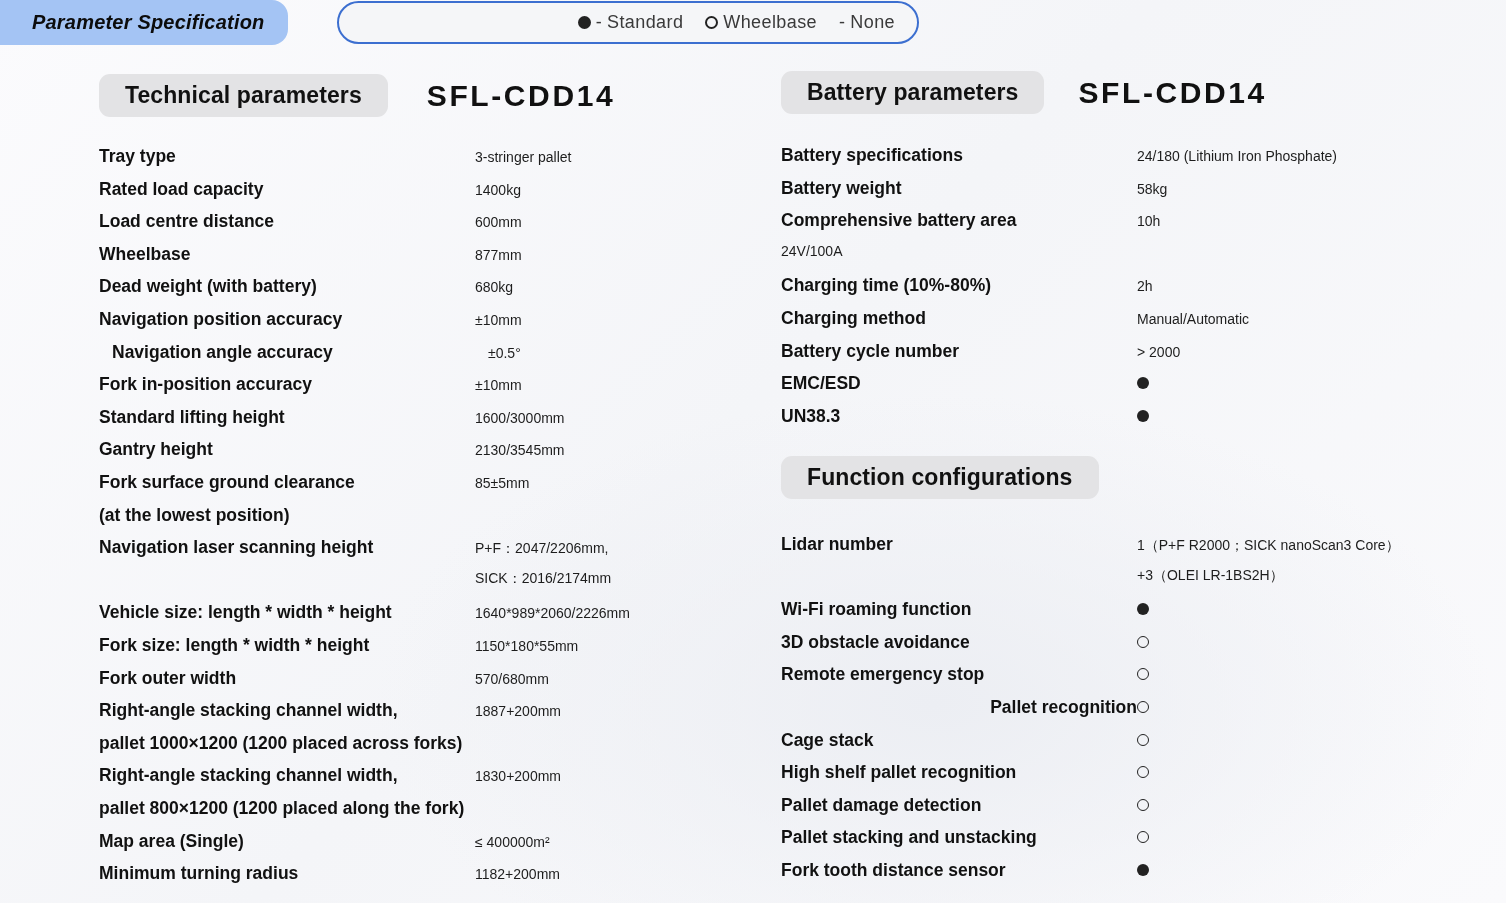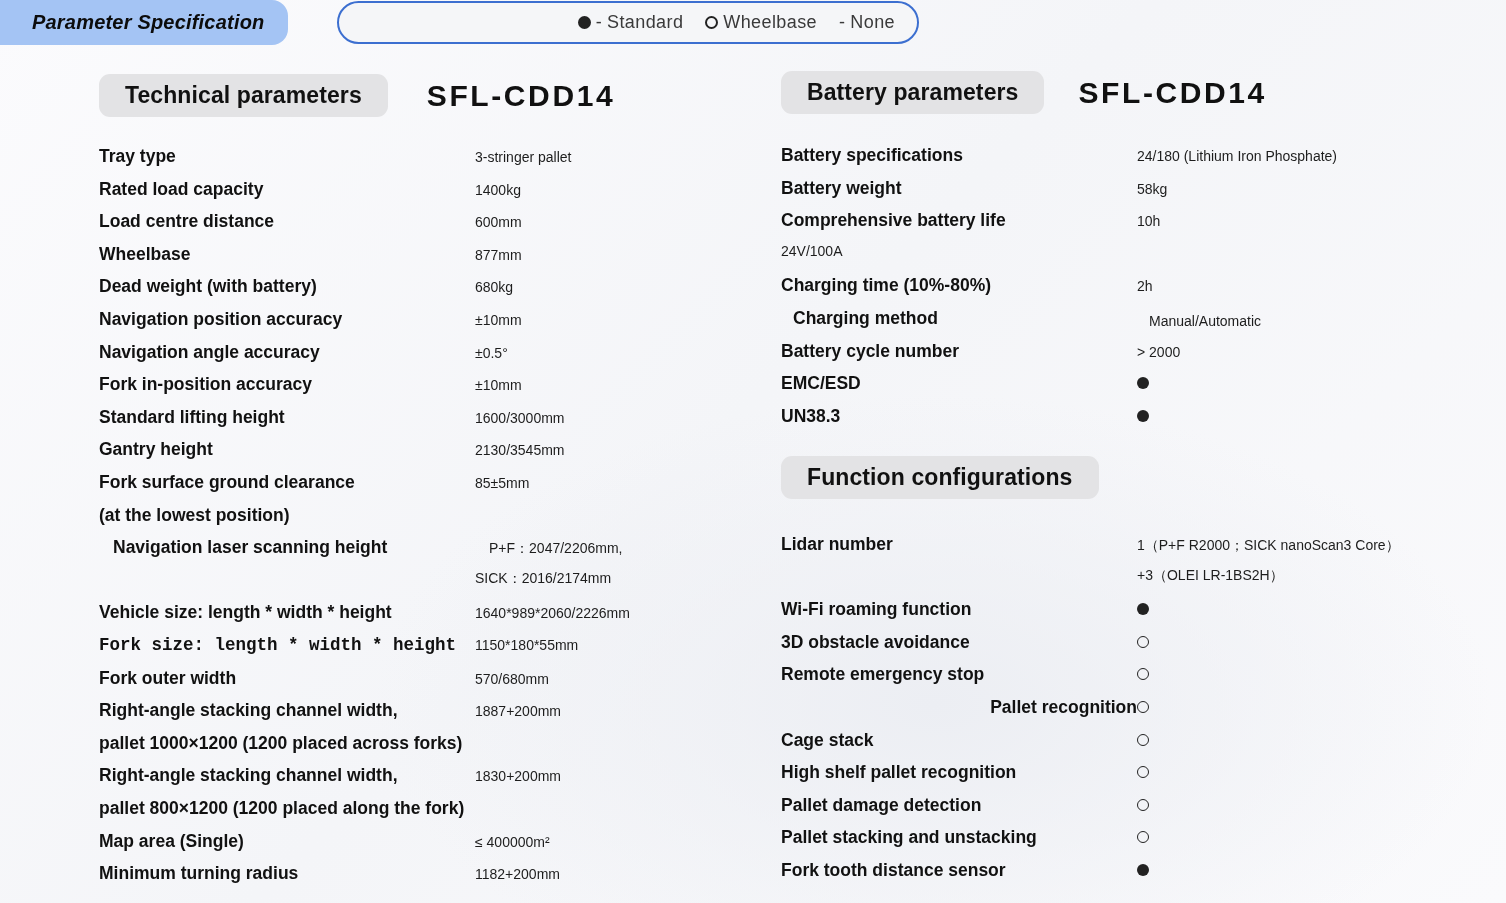--- a/index.html
+++ b/index.html
@@ -159,21 +159,21 @@
         </div>
         <div class="row" style="left: 0px; top: 276.4px;">
           <div class="lbl" style="width: 376px;">Dead weight (with battery)</div>
           <div class="val">680kg</div>
         </div>
         <div class="row" style="left: 0px; top: 309px;">
           <div class="lbl" style="width: 376px;">Navigation position accuracy</div>
           <div class="val">±10mm</div>
         </div>
         <div class="row" style="left: 0px; top: 341.6px;">
-          <div class="lbl" style="width: 376px;">Navigation angle accuracy</div>
+          <div class="lbl" style="width: 376px; margin-left: 13px;">Navigation angle accuracy</div>
           <div class="val">±0.5°</div>
         </div>
         <div class="row" style="left: 0px; top: 374.2px;">
           <div class="lbl" style="width: 376px;">Fork in-position accuracy</div>
           <div class="val">±10mm</div>
         </div>
         <div class="row" style="left: 0px; top: 406.8px;">
           <div class="lbl" style="width: 376px;">Standard lifting height</div>
           <div class="val">1600/3000mm</div>
         </div>
@@ -183,33 +183,33 @@
         </div>
         <div class="row" style="left: 0px; top: 472px;">
           <div class="lbl" style="width: 376px;">Fork surface ground clearance</div>
           <div class="val">85±5mm</div>
         </div>
         <div class="row" style="left: 0px; top: 504.6px;">
           <div class="lbl" style="width: 376px;">(at the lowest position)</div>
           <div class="val"></div>
         </div>
         <div class="row" style="left: 0px; top: 537.2px;">
-          <div class="lbl" style="width: 376px; margin-left: 14px;">Navigation laser scanning height</div>
+          <div class="lbl" style="width: 376px;">Navigation laser scanning height</div>
           <div class="val">P+F：2047/2206mm,</div>
         </div>
         <div class="row" style="left: 0px; top: 569.8px;">
           <div class="lbl" style="width: 376px;"></div>
           <div class="val">SICK：2016/2174mm</div>
         </div>
         <div class="row" style="left: 0px; top: 602.4px;">
           <div class="lbl" style="width: 376px;">Vehicle size: length * width * height</div>
           <div class="val">1640*989*2060/2226mm</div>
         </div>
         <div class="row" style="left: 0px; top: 635px;">
-          <div class="lbl" style="width: 376px; font-family: Liberation Mono, monospace;">Fork size: length * width * height</div>
+          <div class="lbl" style="width: 376px;">Fork size: length * width * height</div>
           <div class="val">1150*180*55mm</div>
         </div>
         <div class="row" style="left: 0px; top: 667.6px;">
           <div class="lbl" style="width: 376px;">Fork outer width</div>
           <div class="val">570/680mm</div>
         </div>
         <div class="row" style="left: 0px; top: 700.2px;">
           <div class="lbl" style="width: 376px;">Right-angle stacking channel width,</div>
           <div class="val">1887+200mm</div>
         </div>
@@ -246,31 +246,31 @@
     <div id="batt-rows">
         <div class="row" style="left: 0px; top: 145px;">
           <div class="lbl" style="width: 356px; font-weight: 600;">Battery specifications</div>
           <div class="val">24/180 (Lithium Iron Phosphate)</div>
         </div>
         <div class="row" style="left: 0px; top: 177.6px;">
           <div class="lbl" style="width: 356px; font-weight: 600;">Battery weight</div>
           <div class="val">58kg</div>
         </div>
         <div class="row" style="left: 0px; top: 210.2px;">
-          <div class="lbl" style="width: 356px; font-weight: 600;">Comprehensive battery life</div>
+          <div class="lbl" style="width: 356px; font-weight: 600;">Comprehensive battery area</div>
           <div class="val">10h</div>
         </div>
         <div class="row" style="left: 0px; top: 242.8px;">
           <div class="val">24V/100A</div>
         </div>
         <div class="row" style="left: 0px; top: 275.4px;">
           <div class="lbl" style="width: 356px; font-weight: 600;">Charging time (10%-80%)</div>
           <div class="val">2h</div>
         </div>
-        <div class="row" style="left: 12px; top: 308px; align-items: flex-end;">
+        <div class="row" style="left: 0px; top: 308px;">
           <div class="lbl" style="width: 356px; font-weight: 600;">Charging method</div>
           <div class="val">Manual/Automatic</div>
         </div>
         <div class="row" style="left: 0px; top: 340.6px;">
           <div class="lbl" style="width: 356px; font-weight: 600;">Battery cycle number</div>
           <div class="val">&gt; 2000</div>
         </div>
         <div class="row" style="left: 0px; top: 373.2px;">
           <div class="lbl" style="width: 356px;">EMC/ESD</div>
           <div class="val"><span class="mark"><span class="dot-filled"></span></span></div>

